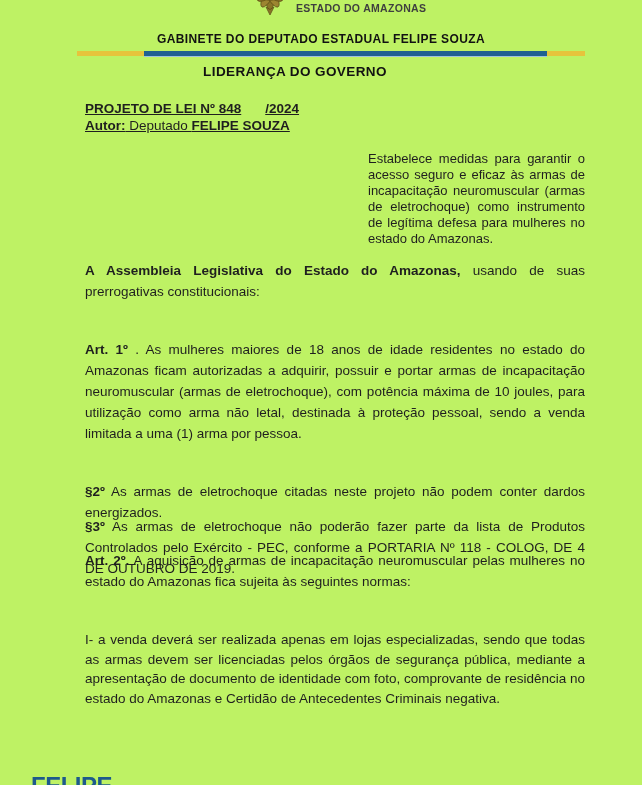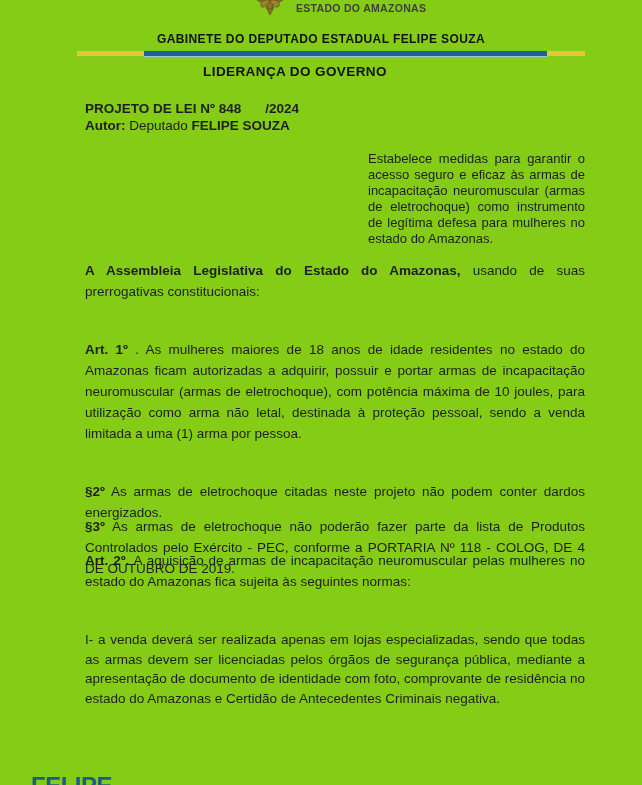--- a/index.html
+++ b/index.html
@@ -6,21 +6,21 @@
     margin: 0; padding: 0;
     width: 642px; height: 785px;
     background: #ffffff;
     overflow: hidden;
     font-family: "Liberation Sans", sans-serif;
     -webkit-font-smoothing: antialiased;
   }
   .page {
     position: relative;
     width: 642px; height: 785px;
-    background: #84cc16;
+    background: #bef264;
     overflow: hidden;
   }
   
   .crest-clip {
     position: absolute; left: 242px; top: 0;
     width: 56px; height: 20px; overflow: hidden;
   }
   .crest-clip svg { display: block; margin-top: -34px; }
   .org-block {
     position: absolute; left: 296px; top: -9px;
@@ -48,21 +48,21 @@
     text-align: center;
     font-size: 13.5px; font-weight: bold; letter-spacing: 0.4px;
     color: #121212;
   }
   
   .col {
     position: absolute; left: 85px; width: 500px;
     color: #1f1f1f;
     font-size: 13.5px;
   }
-  .meta-block { top: 100px; line-height: 17px; }
+  .meta-block { top: 100px; line-height: 17px; text-decoration: underline; }
   .meta-block .b { font-weight: bold; }
   .meta-block .year-gap { display: inline-block; width: 24px; }
   .ementa-block {
     top: 151px; left: 368px; width: 217px;
     font-size: 13px; line-height: 16px;
     text-align: justify;
   }
   .para {
     text-align: justify;
     line-height: 21px;

